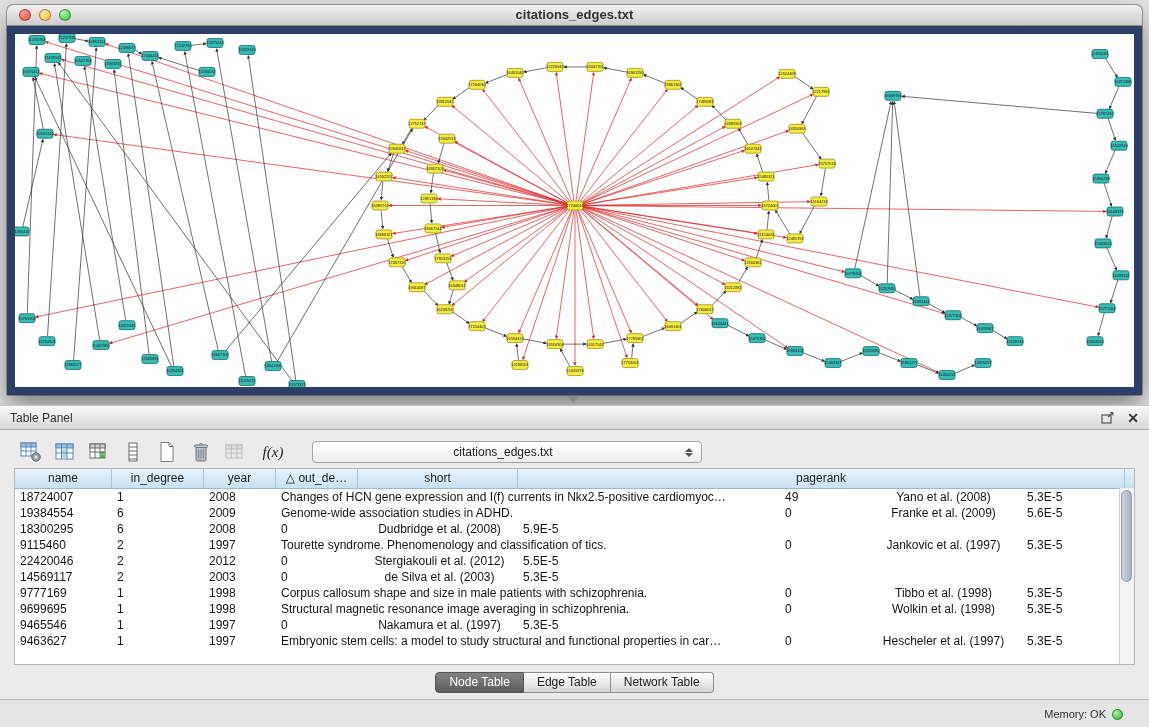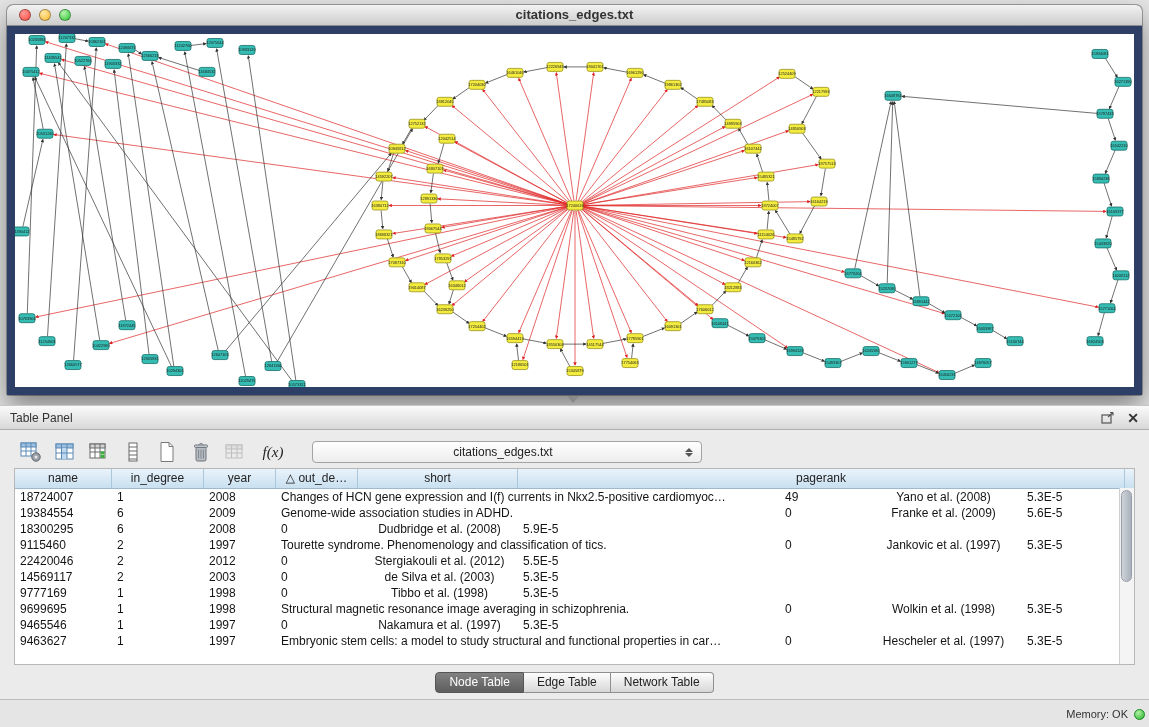--- a/index.html
+++ b/index.html
@@ -101,21 +101,21 @@
   .tabbtn{
     height:21px;padding:0 13px;font-size:12px;display:flex;align-items:center;
     border:1px solid #8f8f8f;border-left-width:0;
     background:linear-gradient(#fdfdfd,#d7d7d7);color:#222;
   }
   .tabbtn:first-child{border-left-width:1px;border-radius:4px 0 0 4px;}
   .tabbtn:last-child{border-radius:0 4px 4px 0;}
   .tabbtn.selected{background:linear-gradient(#828282,#5d5d5d);color:#fff;border-color:#555;}
   
   .statusbar{
-    position:absolute;right:4px;bottom:5px;height:16px;
+    position:absolute;right:26px;bottom:5px;height:16px;
     display:flex;align-items:center;gap:6px;font-size:11px;color:#333;text-align:center;
   }
   .memdot{
     width:11px;height:11px;border-radius:50%;
     background:radial-gradient(circle at 35% 30%,#b4f2a6,#24b32b);
     border:1px solid #1a8a21;box-sizing:border-box;
   }
 </style>
 </head>
 <body>
@@ -824,20 +824,21 @@
             <div class="tc c1" style="text-align: left;">2</div>
             <div class="tc c2" style="text-align: left;">2003</div>
             <div class="tc c4" style="text-align: left;">0</div>
             <div class="tc c5" style="text-align: center;">de Silva et al. (2003)</div>
             <div class="tc c6" style="text-align: left;">5.3E-5</div>
           </div>
           <div class="trow">
             <div class="tc c0" style="text-align: left;">9777169</div>
             <div class="tc c1" style="text-align: left;">1</div>
             <div class="tc c2" style="text-align: left;">1998</div>
+            <div class="tc c3" style="text-align: left;">Corpus callosum shape and size in male patients with schizophrenia.</div>
             <div class="tc c4" style="text-align: left;">0</div>
             <div class="tc c5" style="text-align: center;">Tibbo et al. (1998)</div>
             <div class="tc c6" style="text-align: left;">5.3E-5</div>
           </div>
           <div class="trow">
             <div class="tc c0" style="text-align: left;">9699695</div>
             <div class="tc c1" style="text-align: left;">1</div>
             <div class="tc c2" style="text-align: left;">1998</div>
             <div class="tc c3" style="text-align: left;">Structural magnetic resonance image averaging in schizophrenia.</div>
             <div class="tc c4" style="text-align: left;">0</div>

